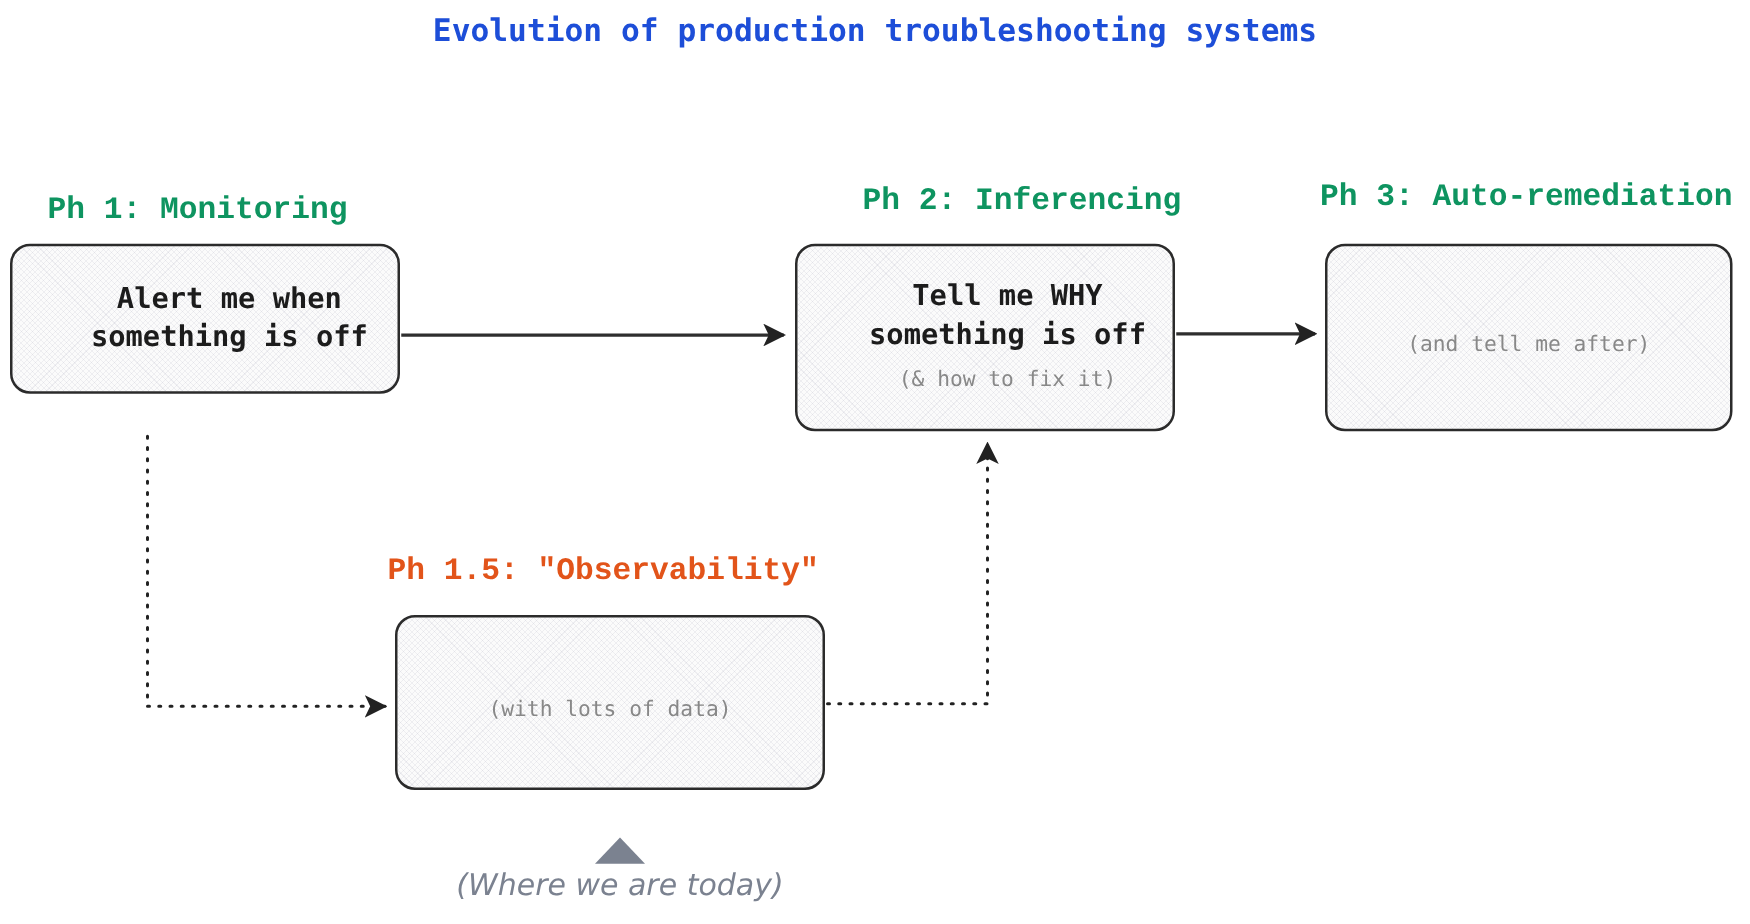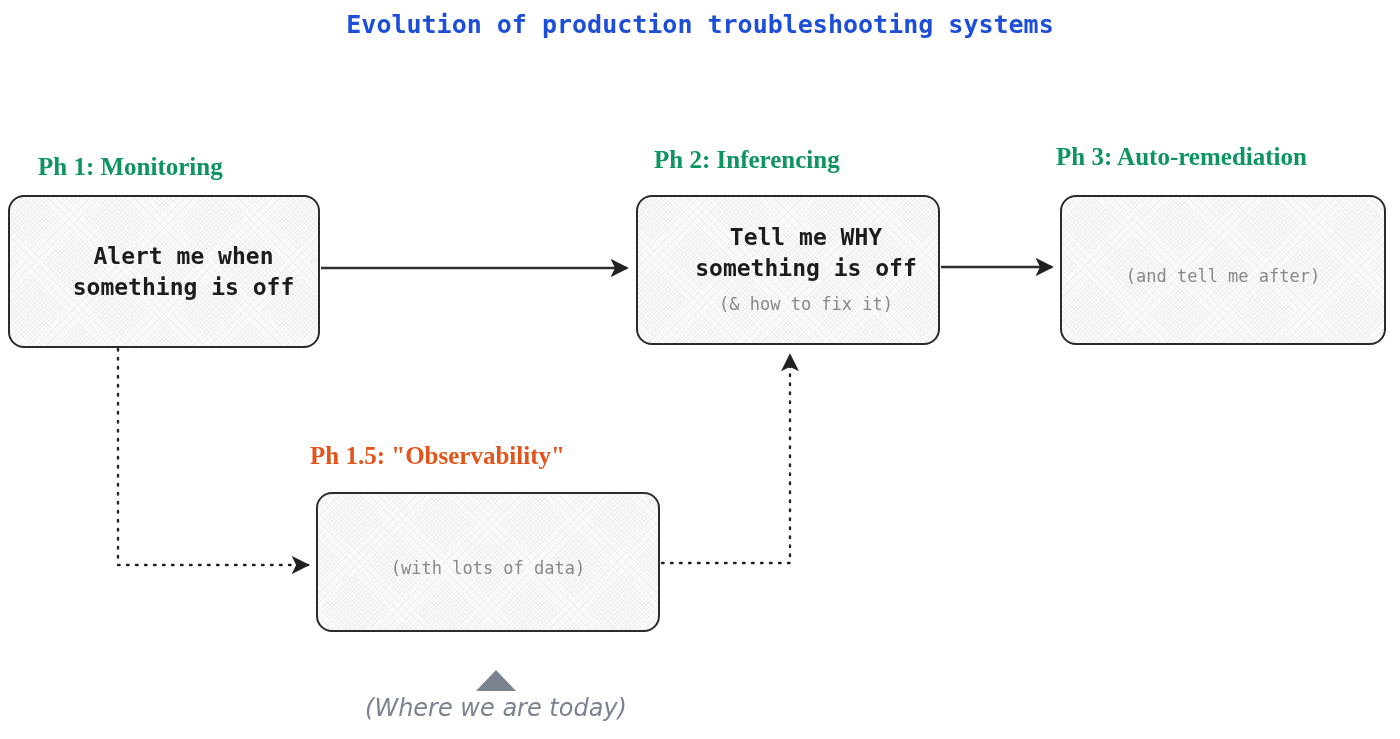--- a/index.html
+++ b/index.html
@@ -26,30 +26,30 @@
     font-size: 25px;
     font-weight: 700;
     color: #1d4ed8;
     letter-spacing: 0px;
     white-space: nowrap;
   }
 
   
   .phase-label {
     position: absolute;
-    font-family: Liberation Serif, serif;
+    font-family: Liberation Mono, monospace;
     font-size: 25px;
     font-weight: 700;
     white-space: nowrap;
   }
   .phase-green { color: #0e9460; }
   .phase-orange { color: #e2541a; }
 
   #label-ph1 { left: 38px;   top: 153px; }
-  #label-ph2 { left: 654px;  top: 146px; }
+  #label-ph2 { left: 690px;  top: 146px; }
   #label-ph3 { left: 1056px; top: 143px; text-align: center; }
   #label-ph15 { left: 310px; top: 442px; }
 
   
   .node {
     position: absolute;
     box-sizing: border-box;
     border: 2.2px solid #2b2b2b;
     border-radius: 16px;
     background-color: #fbfbfb;
@@ -81,21 +81,21 @@
   .node-sub {
     font-family: "DejaVu Sans Mono", monospace;
     font-size: 17px;
     font-weight: 400;
     color: #888888;
     text-align: center;
     margin-top: 11px;
     white-space: nowrap;
   }
 
-  #node-monitoring     { left: 8px;    top: 195px; width: 312px; height: 153px; padding-left: 39px; }
+  #node-monitoring     { left: 8px;    top: 195px; width: 312px; height: 120px; padding-left: 39px; }
   #node-inferencing    { left: 636px;  top: 195px; width: 304px; height: 150px; padding-left: 36px; }
   #node-autoremediate  { left: 1060px; top: 195px; width: 326px; height: 150px; }
   #node-observability  { left: 316px;  top: 492px; width: 344px; height: 140px; }
 
   
   #node-inferencing .node-title   { margin-top: -4px; }
   #node-autoremediate .node-title { margin-top: -2px; }
   #node-observability .node-title { margin-top: -4px; }
 
   

